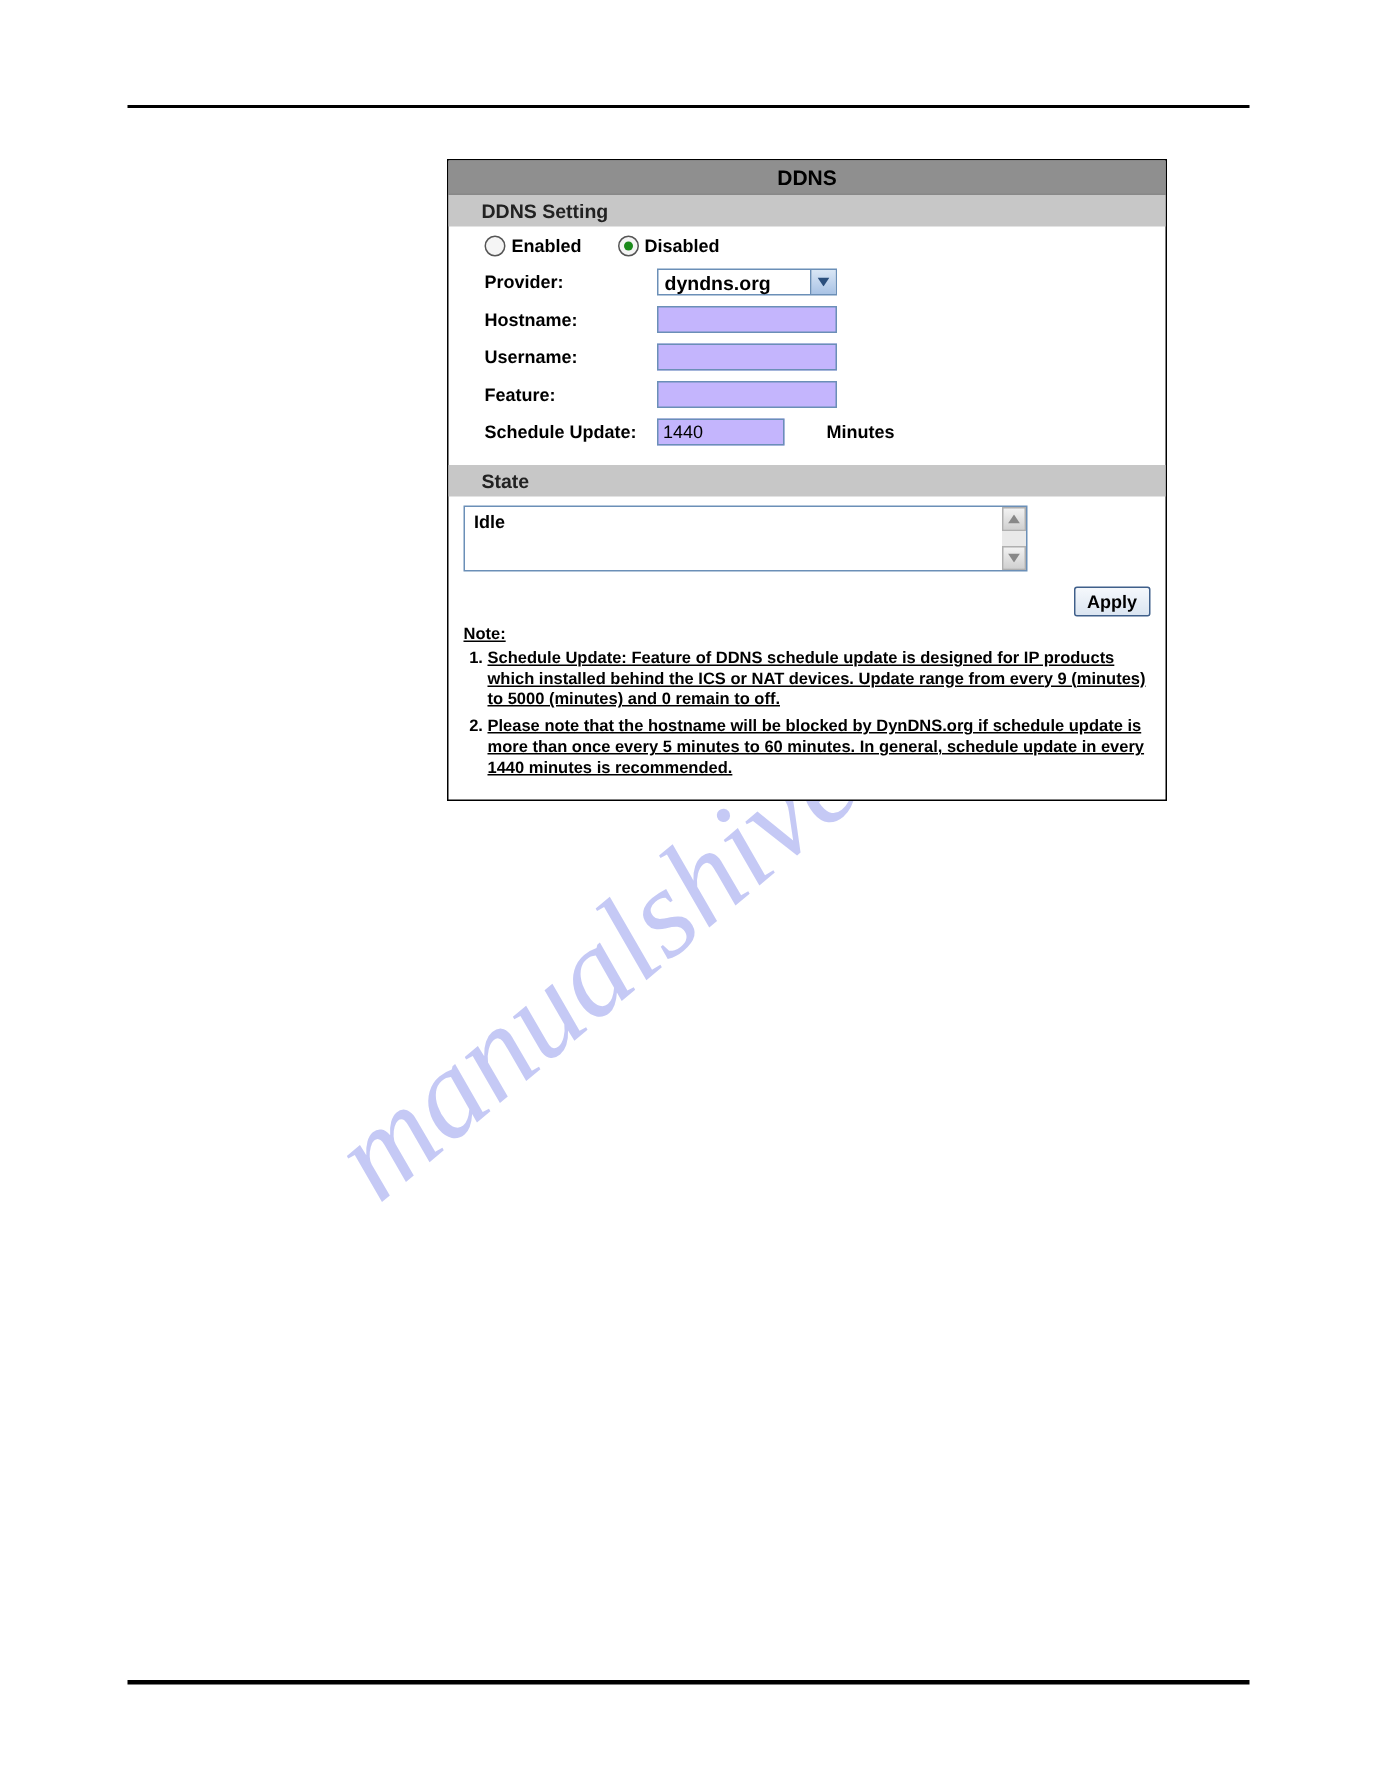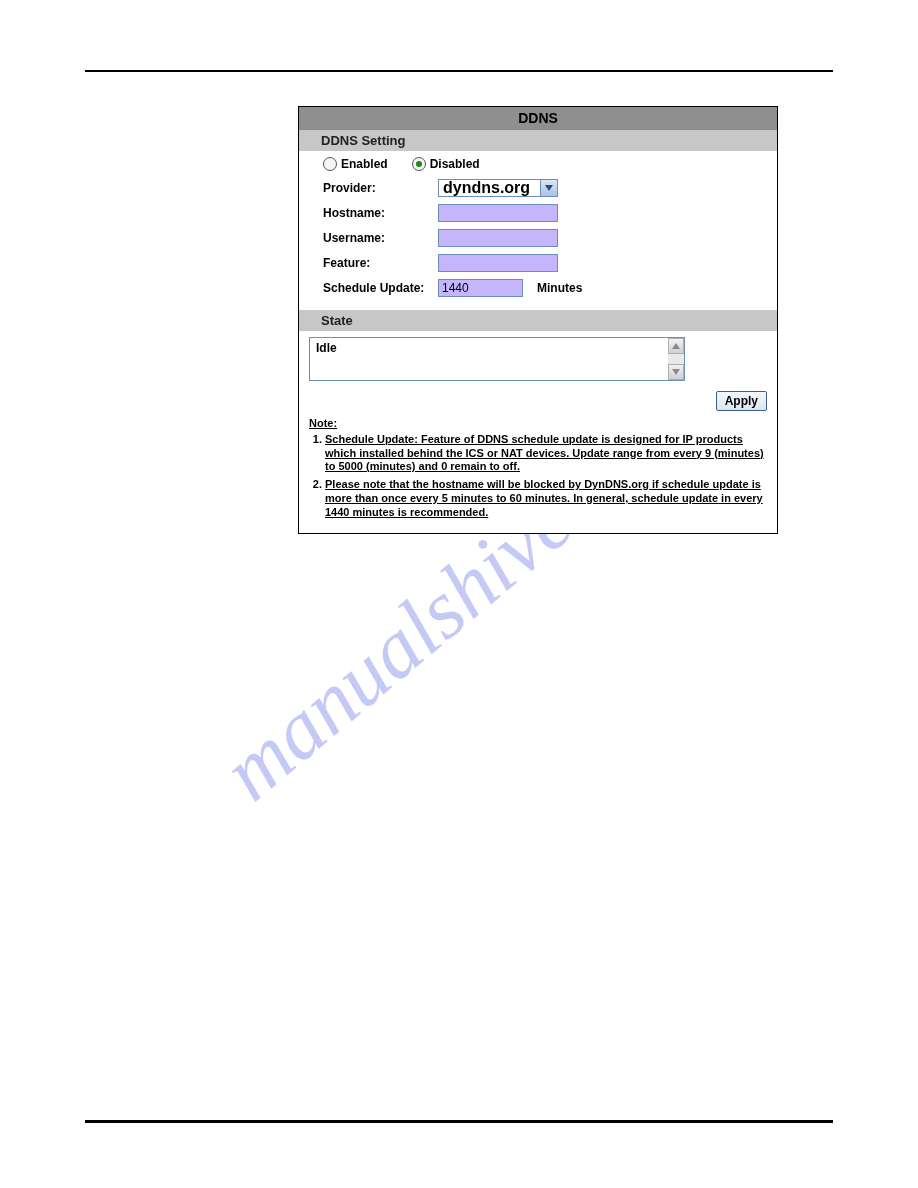--- a/index.html
+++ b/index.html
@@ -123,42 +123,42 @@
   }
 
   .select-wrapper {
     width: 120px;
     height: 18px;
     border: 1px solid #6b8fb7;
     background: #fff;
     display: flex;
     align-items: stretch;
     box-sizing: border-box;
-    font-size: 16px;
+    font-size: 13px;
   }
   .select-value {
     flex: 1;
     padding: 0 4px;
     display: flex;
     align-items: center;
     font-weight: bold;
   }
   .select-arrow {
     width: 16px;
     background: linear-gradient(#d9e6f5, #a9c3e5);
     display: flex;
     align-items: center;
     justify-content: center;
     border-left: 1px solid #6b8fb7;
   }
   .select-arrow svg { display: block; }
 
   .unit-label {
     font-weight: bold;
-    margin-left: 14px;
+    margin-left: 28px;
   }
 
   .state-box-wrap {
     padding: 6px 10px 6px 10px;
   }
   .state-box {
     border: 1px solid #6b8fb7;
     width: 350px;
     height: 42px;
     position: relative;

